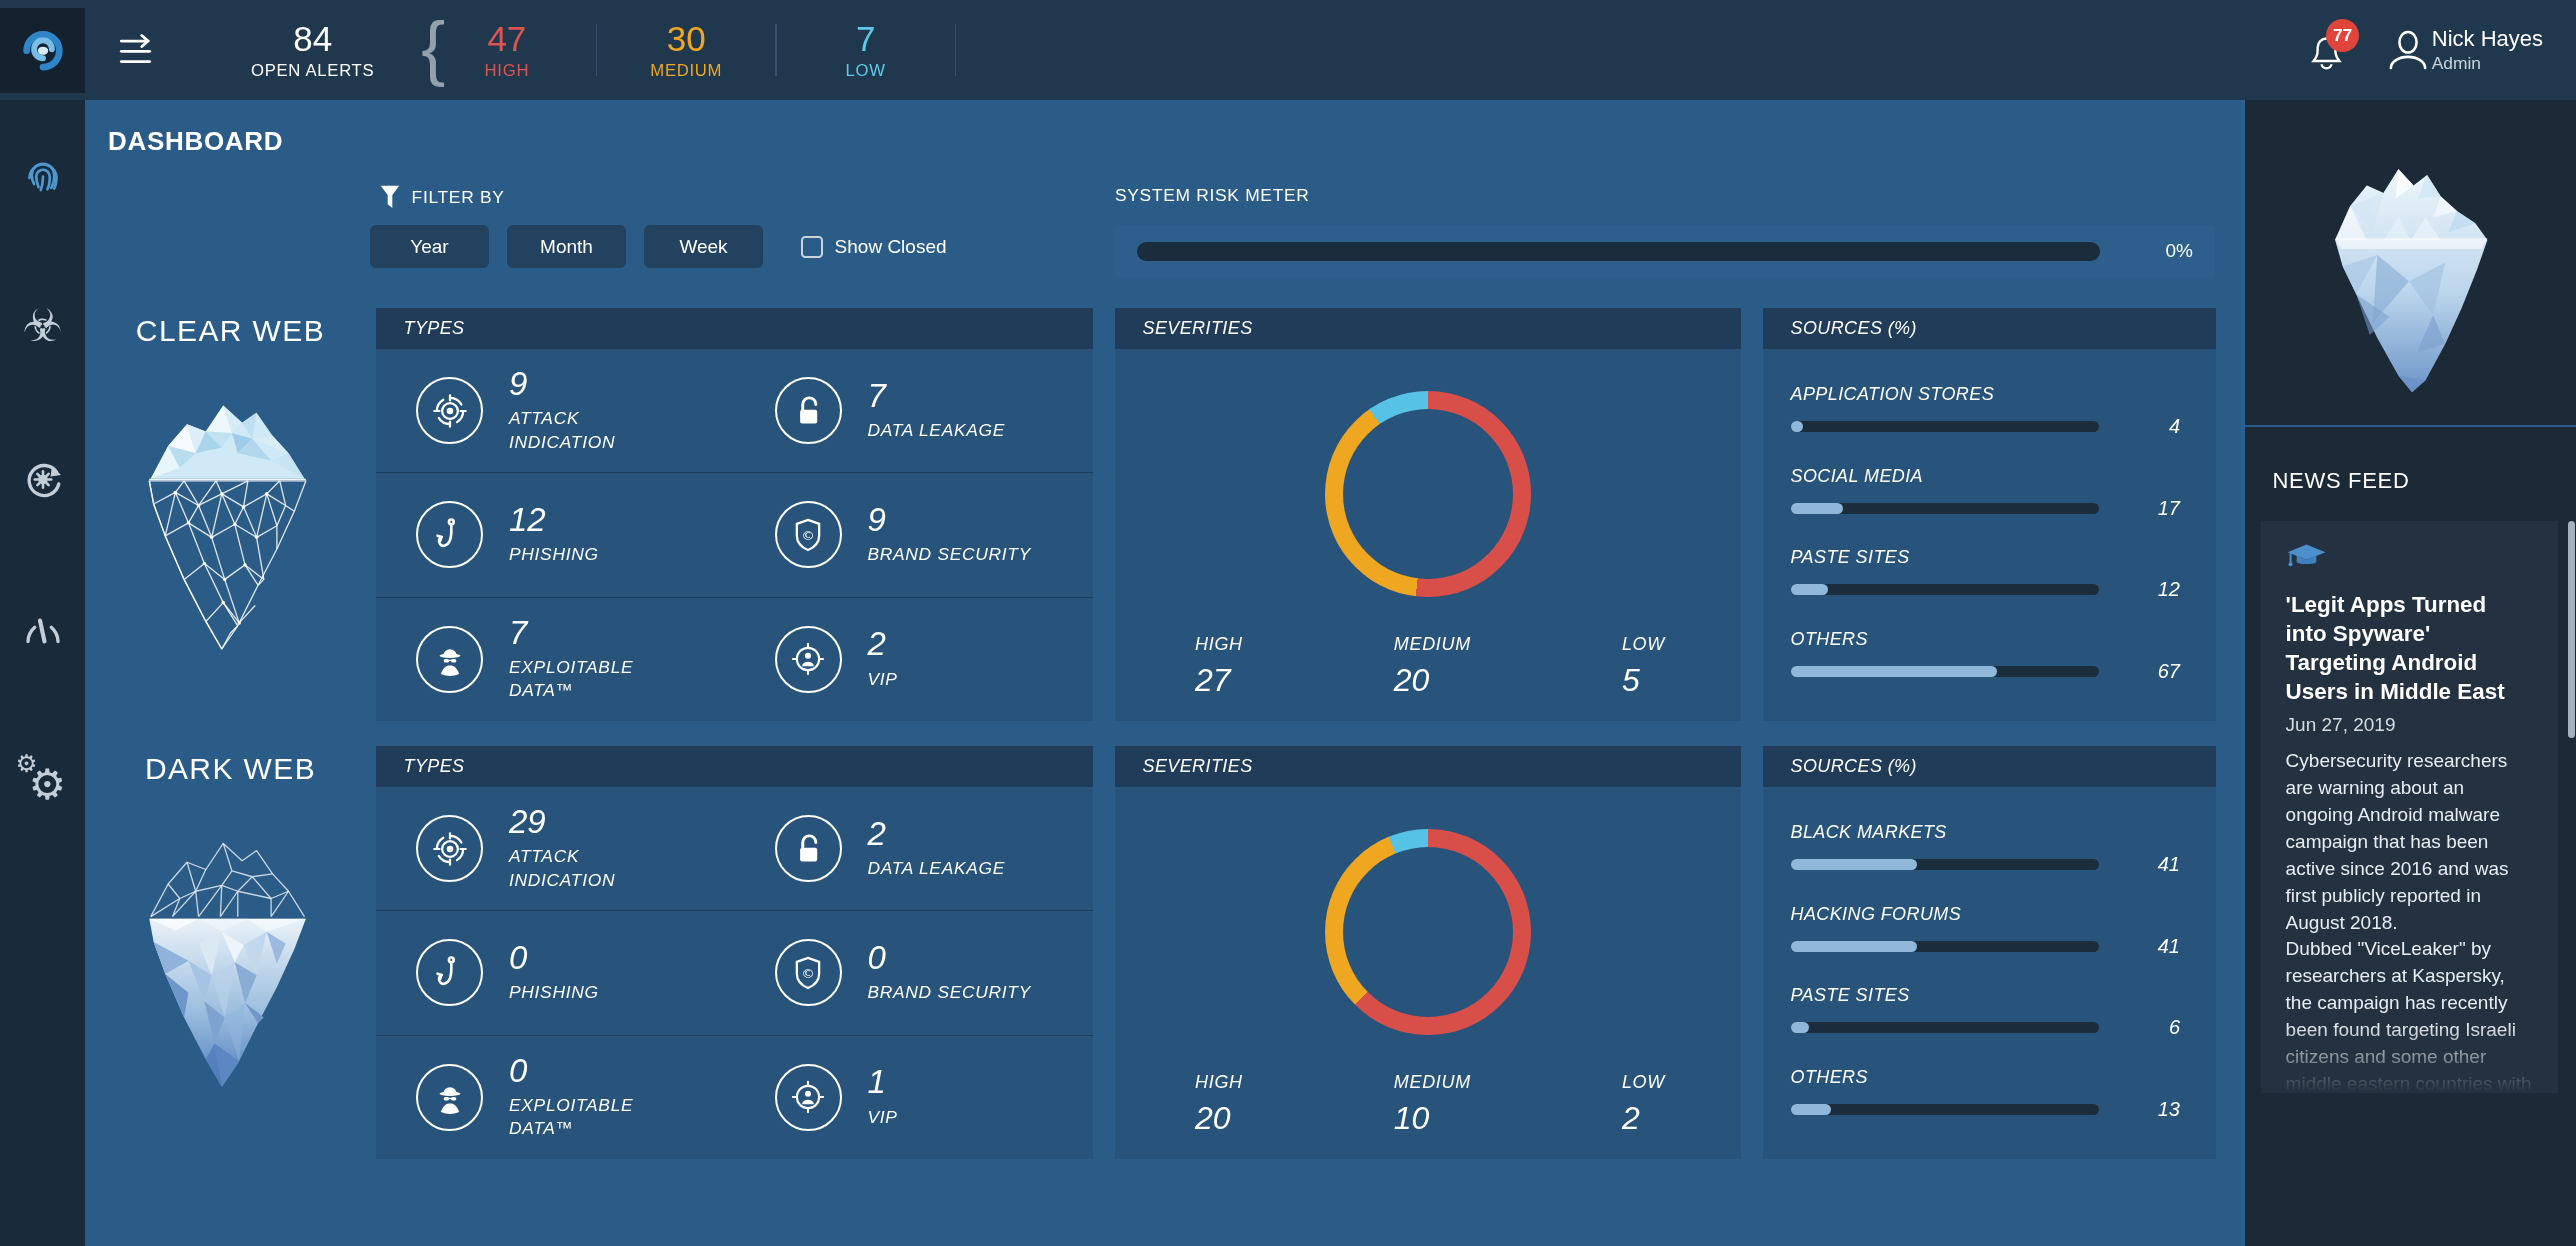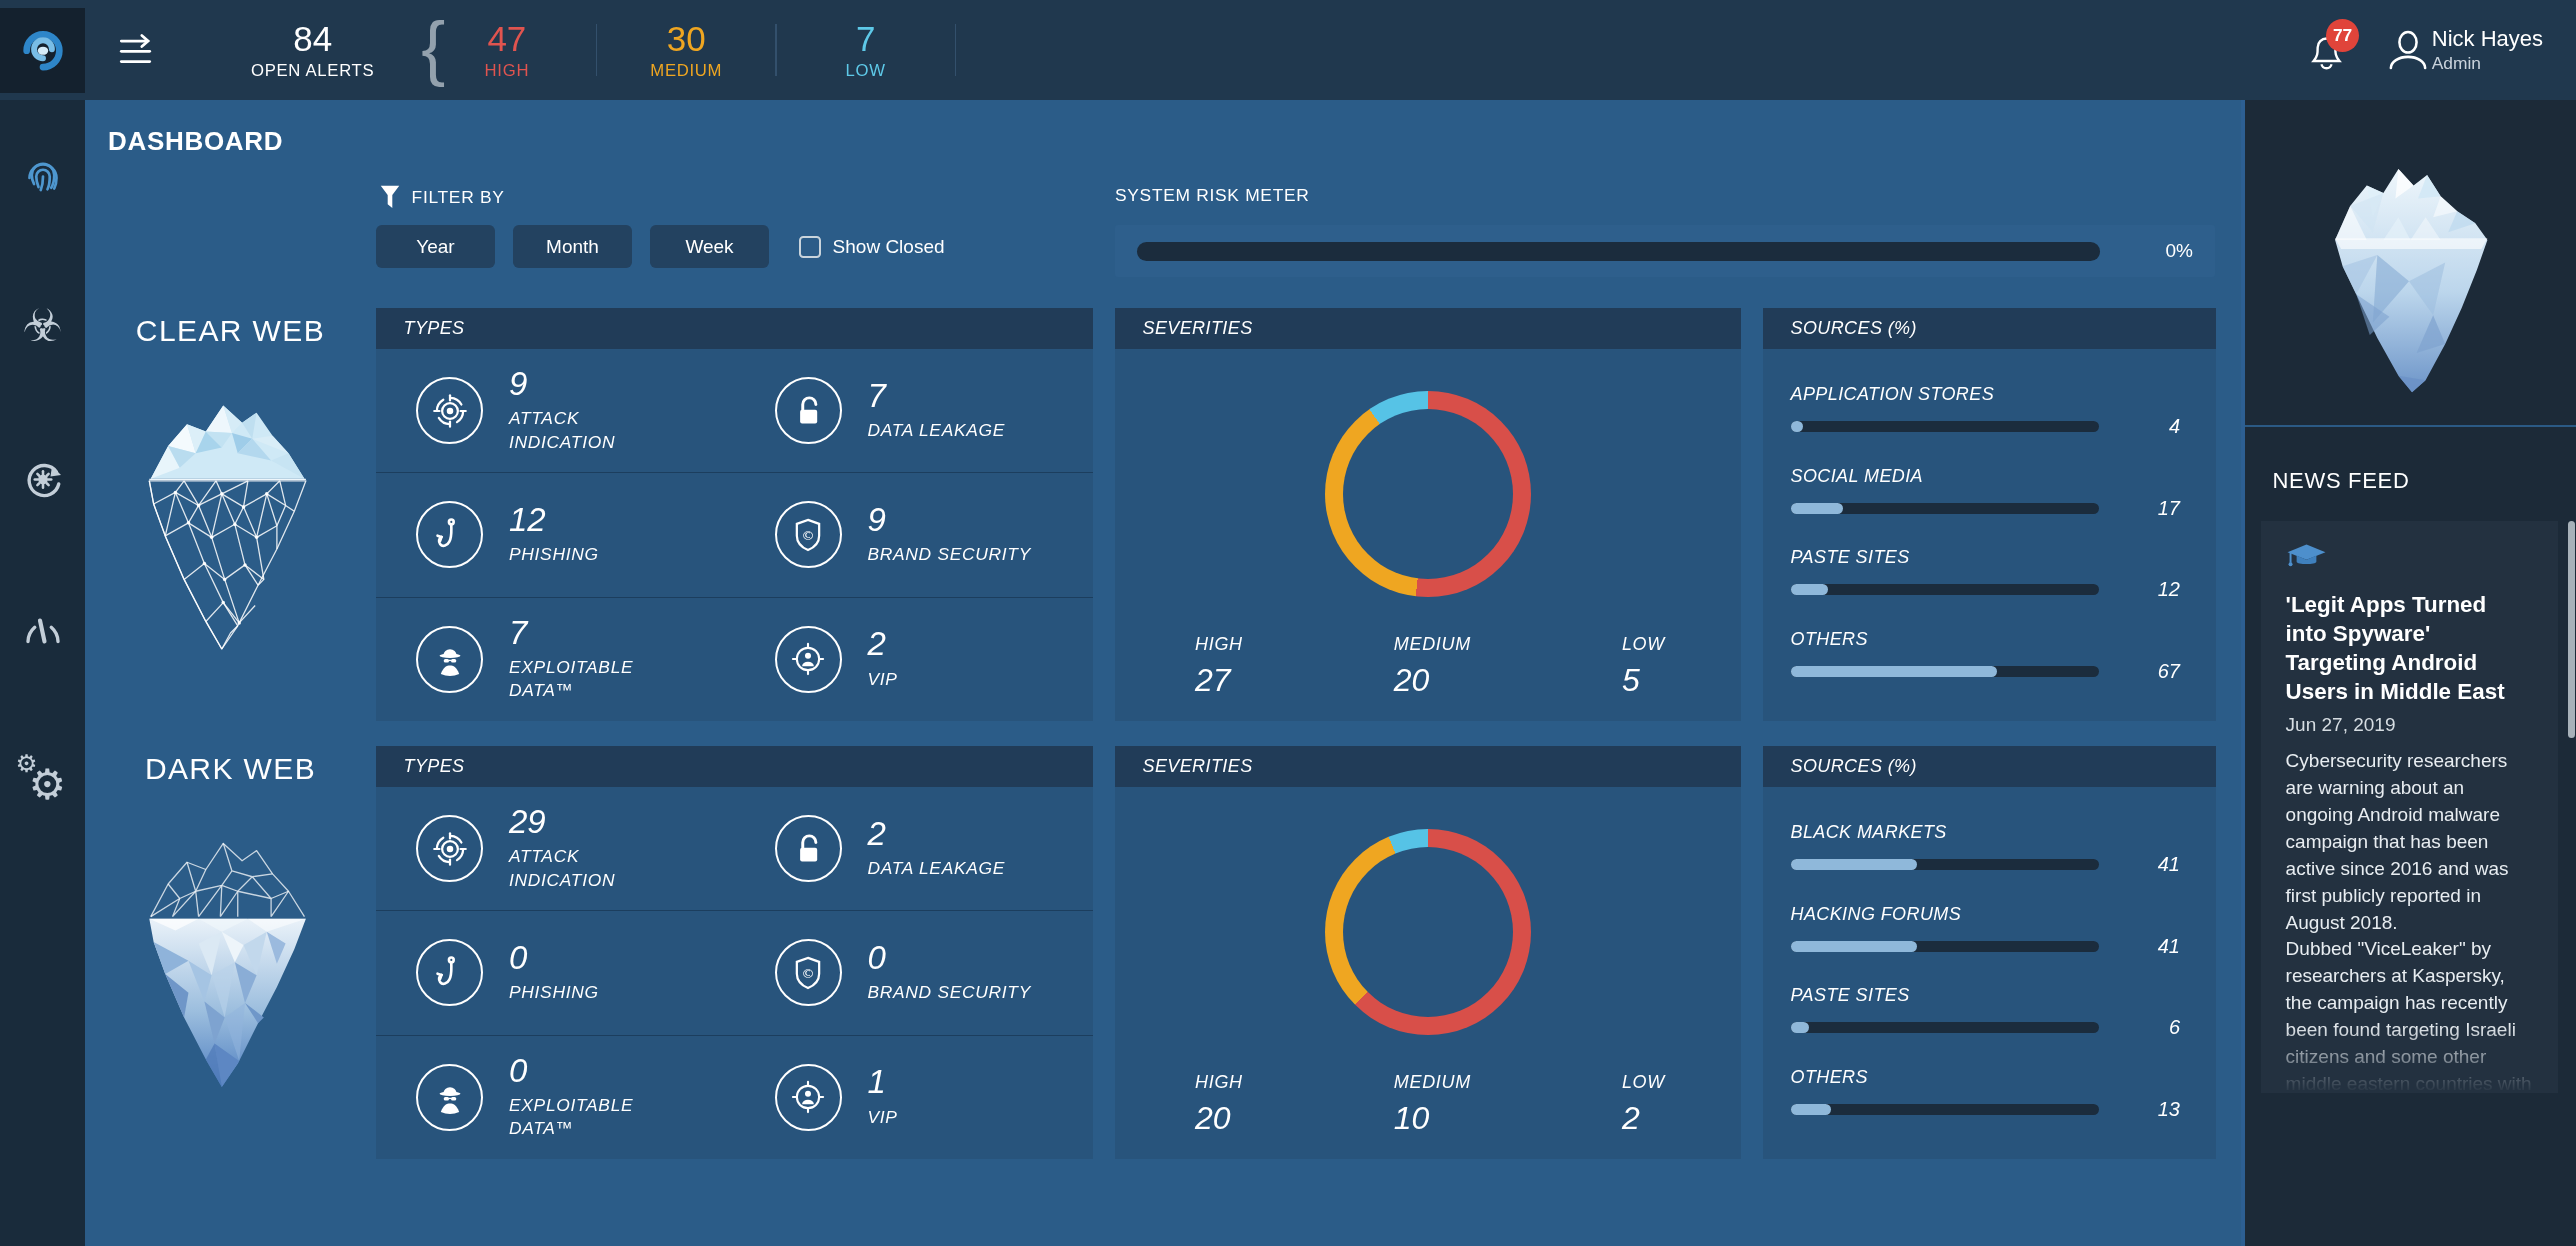--- a/index.html
+++ b/index.html
@@ -33,24 +33,24 @@
   
   .content { flex:1; display:flex; min-height:0; }
   .sidebar { width:85px; background:#192b3b; display:flex; flex-direction:column; align-items:center; padding-top:36px; gap:81px; flex:0 0 auto; }
   .side-icon { width:72px; height:72px; display:flex; align-items:center; justify-content:center; cursor:pointer; color:#c3ced8; }
   .glyph { font-family:"DejaVu Sans",sans-serif; color:#c3ced8; }
 
   .main { flex:1; position:relative; background:#2b5c88; }
   .page-title { position:absolute; left:23px; top:26px; font-size:26px; font-weight:bold; letter-spacing:0.7px; }
 
   .filter-label { position:absolute; left:295px; top:85px; display:flex; align-items:center; gap:11.6px; font-size:17.4px; letter-spacing:0.7px; }
-  .filter-buttons { position:absolute; left:291px; top:125px; display:flex; align-items:center; }
+  .filter-buttons { position:absolute; left:285px; top:125px; display:flex; align-items:center; }
   .fbtn { width:119px; height:43px; background:#234260; border:none; border-radius:5.8px; color:#fff; font-size:19px;
     font-family:inherit; margin-right:18px; cursor:pointer; }
-  .chk-wrap { display:flex; align-items:center; margin-left:12px; cursor:pointer; }
+  .chk-wrap { display:flex; align-items:center; margin-left:20px; cursor:pointer; }
   .chk { width:22px; height:22px; border:2.2px solid #c9d4dc; border-radius:4.3px; background:transparent; }
   .chk-lab { font-size:19px; margin-left:11.6px; }
 
   .risk-label { position:absolute; left:1030px; top:85px; font-size:17.4px; letter-spacing:0.7px; }
   .risk-panel { position:absolute; left:1030px; top:125px; width:1100px; height:52px; background:#2e5f8c; border-radius:2.9px;
     display:flex; align-items:center; padding:0 22px; }
   .risk-track { width:963px; height:19px; background:#1b2c3d; border-radius:9.4px; overflow:hidden; }
   .risk-fill { height:100%; background:#e0544f; border-radius:9.4px; }
   .risk-val { margin-left:auto; font-size:19px; }
 

